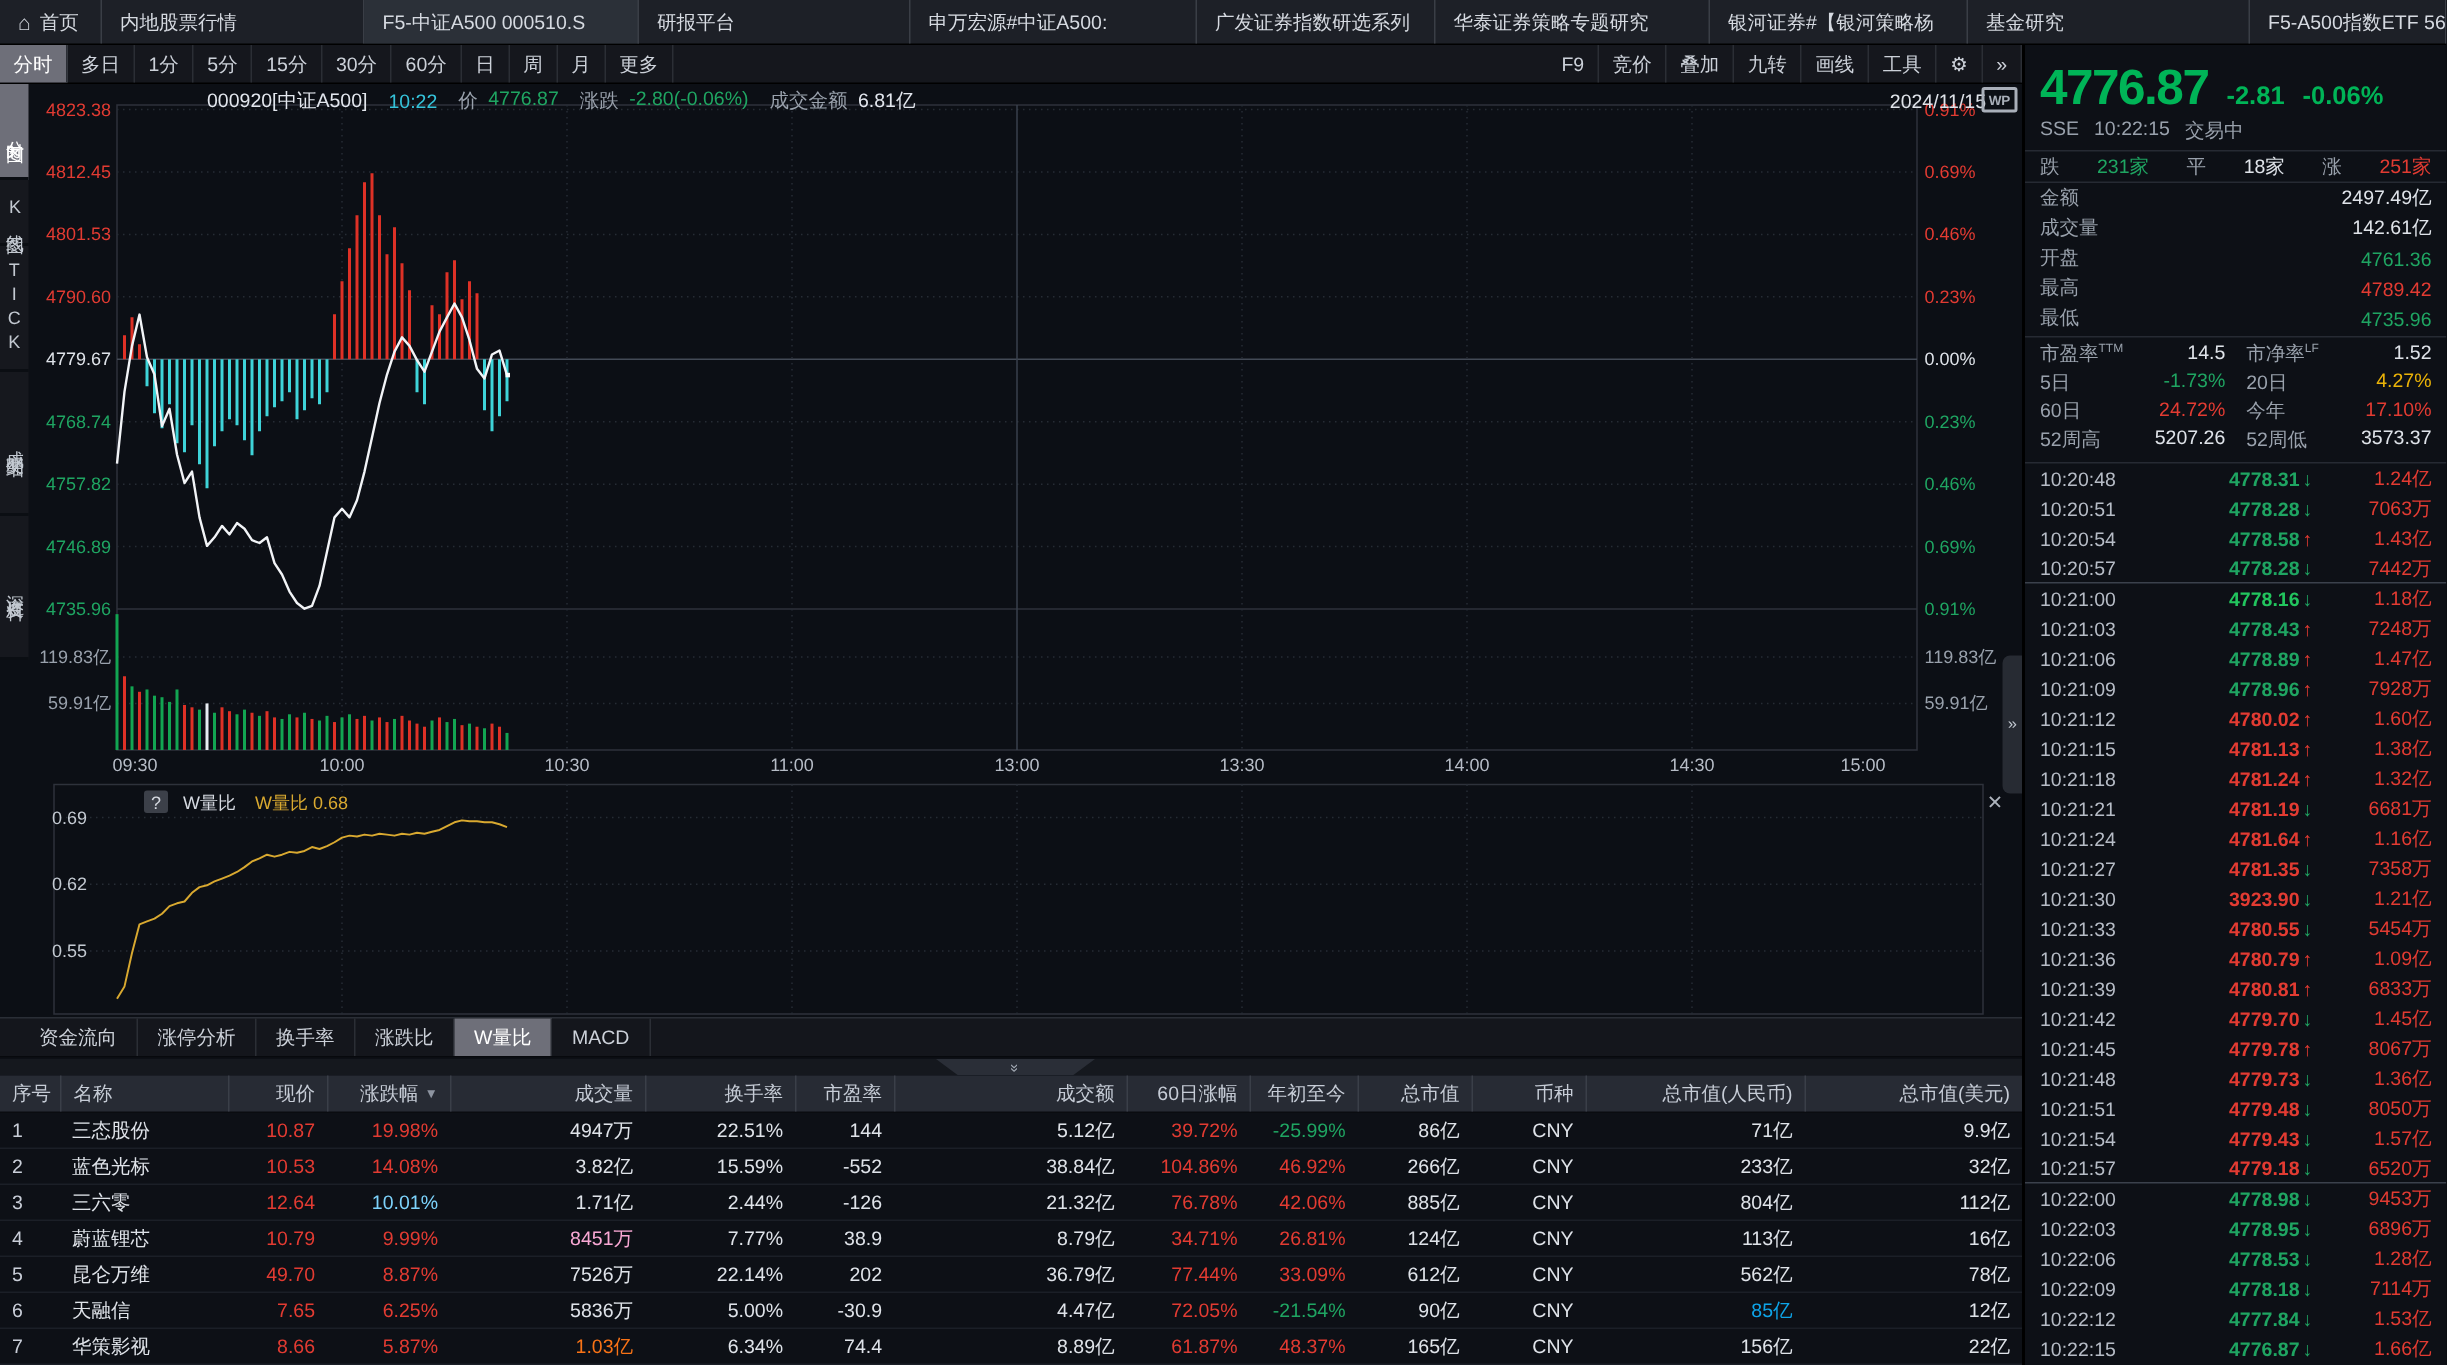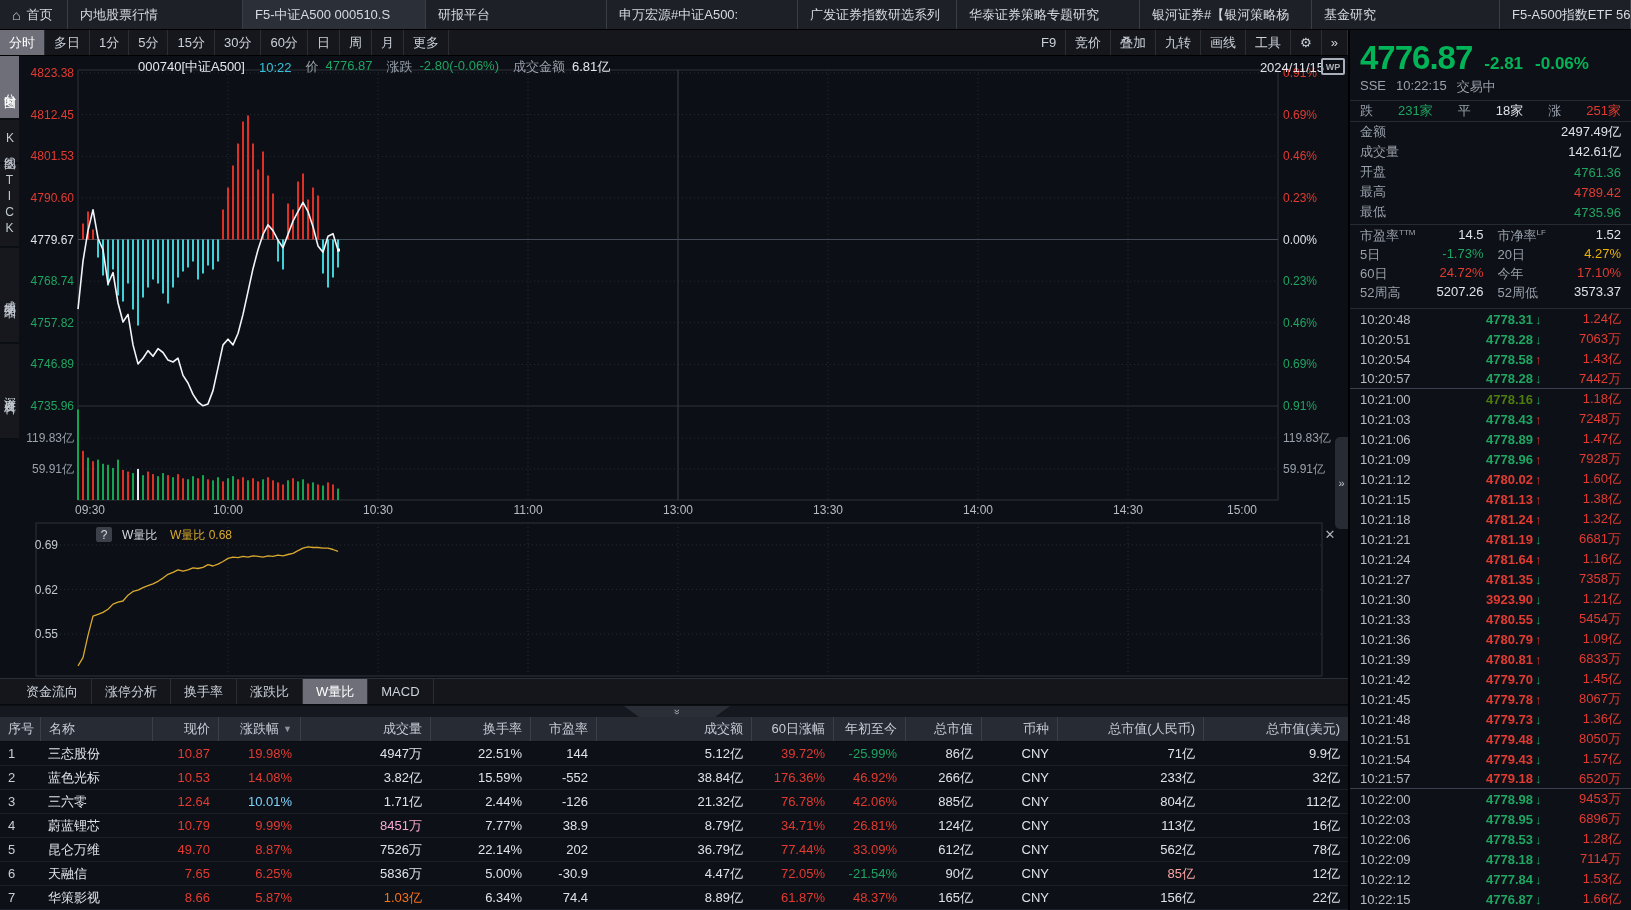--- a/index.html
+++ b/index.html
@@ -145,21 +145,21 @@
       <div class="chartzone">
         <div class="rail" id="rail">
             <div class="rail-item active" style="height: 64px;">分时图</div>
             <div class="rail-item" style="height: 44px;">K线图</div>
             <div class="rail-item" style="height: 84px;">TICK</div>
             <div class="rail-item" style="height: 96px;">成交明细</div>
             <div class="rail-item" style="height: 96px;">深度资料</div>
           </div>
 
         <div class="chart-head">
-          <span class="wtext">000740[中证A500]</span>
+          <span class="wtext">000920[中证A500]</span>
           <span class="cytext">10:22</span>
           <span class="pair">
               <span class="gtext">价</span>
               <span class="grn">4776.87</span>
             </span>
           <span class="pair">
               <span class="gtext">涨跌</span>
               <span class="grn">-2.80(-0.06%)</span>
             </span>
           <span class="pair">
@@ -429,21 +429,21 @@
             </div>
             <div class="srow">
               <div class="scell" style="width: 40px; color: rgb(201, 206, 216);">2</div>
               <div class="scell" style="width: 112px; color: rgb(223, 227, 233);">蓝色光标</div>
               <div class="scell ar" style="width: 66px; color: rgb(226, 59, 50);">10.53</div>
               <div class="scell ar" style="width: 82px; color: rgb(226, 59, 50);">14.08%</div>
               <div class="scell ar" style="width: 130px; color: rgb(223, 227, 233);">3.82亿</div>
               <div class="scell ar" style="width: 100px; color: rgb(223, 227, 233);">15.59%</div>
               <div class="scell ar" style="width: 66px; color: rgb(223, 227, 233);">-552</div>
               <div class="scell ar" style="width: 155px; color: rgb(223, 227, 233);">38.84亿</div>
-              <div class="scell ar" style="width: 82px; color: rgb(226, 59, 50);">176.36%</div>
+              <div class="scell ar" style="width: 82px; color: rgb(226, 59, 50);">104.86%</div>
               <div class="scell ar" style="width: 72px; color: rgb(226, 59, 50);">46.92%</div>
               <div class="scell ar" style="width: 76px; color: rgb(223, 227, 233);">266亿</div>
               <div class="scell ar" style="width: 76px; color: rgb(223, 227, 233);">CNY</div>
               <div class="scell ar" style="width: 146px; color: rgb(223, 227, 233);">233亿</div>
               <div class="scell ar" style="width: 145px; color: rgb(223, 227, 233);">32亿</div>
             </div>
             <div class="srow">
               <div class="scell" style="width: 40px; color: rgb(201, 206, 216);">3</div>
               <div class="scell" style="width: 112px; color: rgb(223, 227, 233);">三六零</div>
               <div class="scell ar" style="width: 66px; color: rgb(226, 59, 50);">12.64</div>
@@ -497,21 +497,21 @@
               <div class="scell ar" style="width: 66px; color: rgb(226, 59, 50);">7.65</div>
               <div class="scell ar" style="width: 82px; color: rgb(226, 59, 50);">6.25%</div>
               <div class="scell ar" style="width: 130px; color: rgb(223, 227, 233);">5836万</div>
               <div class="scell ar" style="width: 100px; color: rgb(223, 227, 233);">5.00%</div>
               <div class="scell ar" style="width: 66px; color: rgb(223, 227, 233);">-30.9</div>
               <div class="scell ar" style="width: 155px; color: rgb(223, 227, 233);">4.47亿</div>
               <div class="scell ar" style="width: 82px; color: rgb(226, 59, 50);">72.05%</div>
               <div class="scell ar" style="width: 72px; color: rgb(31, 165, 98);">-21.54%</div>
               <div class="scell ar" style="width: 76px; color: rgb(223, 227, 233);">90亿</div>
               <div class="scell ar" style="width: 76px; color: rgb(223, 227, 233);">CNY</div>
-              <div class="scell ar" style="width: 146px; color: #fca5a5;">85亿</div>
+              <div class="scell ar" style="width: 146px; color: #0ea5e9;">85亿</div>
               <div class="scell ar" style="width: 145px; color: rgb(223, 227, 233);">12亿</div>
             </div>
             <div class="srow">
               <div class="scell" style="width: 40px; color: rgb(201, 206, 216);">7</div>
               <div class="scell" style="width: 112px; color: rgb(223, 227, 233);">华策影视</div>
               <div class="scell ar" style="width: 66px; color: rgb(226, 59, 50);">8.66</div>
               <div class="scell ar" style="width: 82px; color: rgb(226, 59, 50);">5.87%</div>
               <div class="scell ar" style="width: 130px; color: #f97316;">1.03亿</div>
               <div class="scell ar" style="width: 100px; color: rgb(223, 227, 233);">6.34%</div>
               <div class="scell ar" style="width: 66px; color: rgb(223, 227, 233);">74.4</div>
@@ -630,21 +630,21 @@
             <span class="tickamt">1.43亿</span>
           </div>
           <div class="tickrow sep">
             <span class="ticktime">10:20:57</span>
             <span class="tickprice" style="color: rgb(31, 165, 98);">4778.28</span>
             <span class="tickarrow" style="color: rgb(31, 165, 98);">↓</span>
             <span class="tickamt">7442万</span>
           </div>
           <div class="tickrow">
             <span class="ticktime">10:21:00</span>
-            <span class="tickprice" style="color: #4d7c0f;">4778.16</span>
+            <span class="tickprice" style="color: #22c55e;">4778.16</span>
             <span class="tickarrow" style="color: rgb(31, 165, 98);">↓</span>
             <span class="tickamt">1.18亿</span>
           </div>
           <div class="tickrow">
             <span class="ticktime">10:21:03</span>
             <span class="tickprice" style="color: rgb(31, 165, 98);">4778.43</span>
             <span class="tickarrow" style="color: rgb(226, 59, 50);">↑</span>
             <span class="tickamt">7248万</span>
           </div>
           <div class="tickrow">

